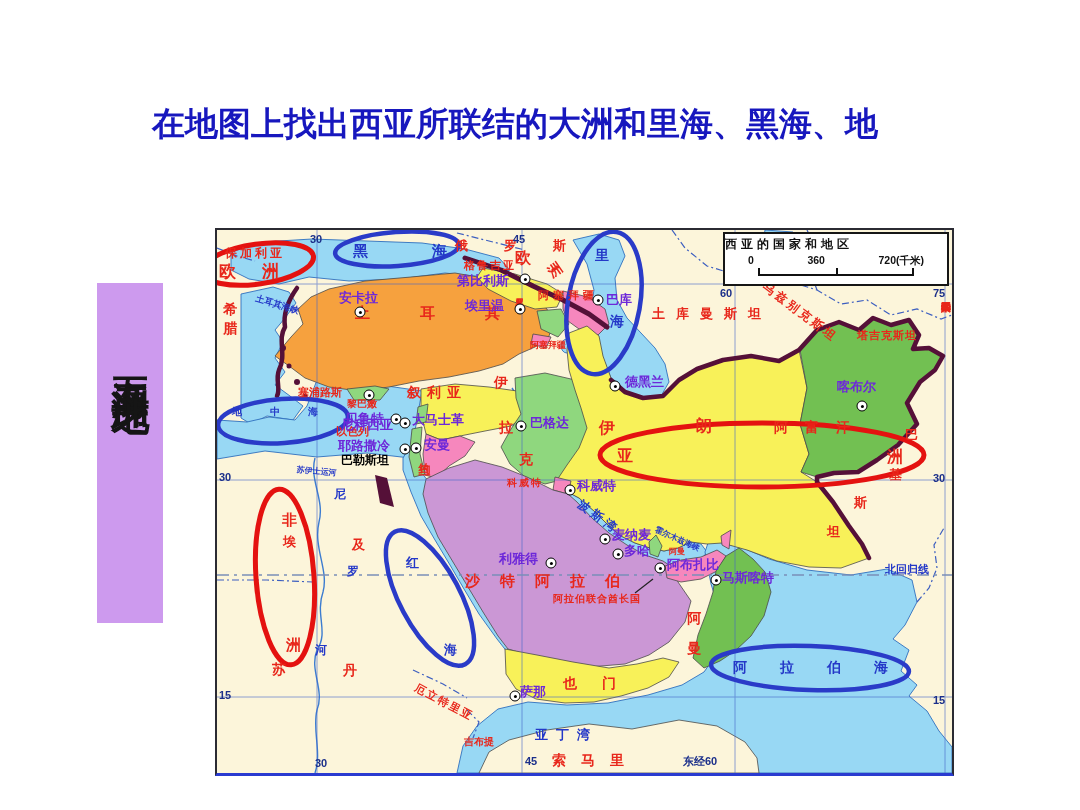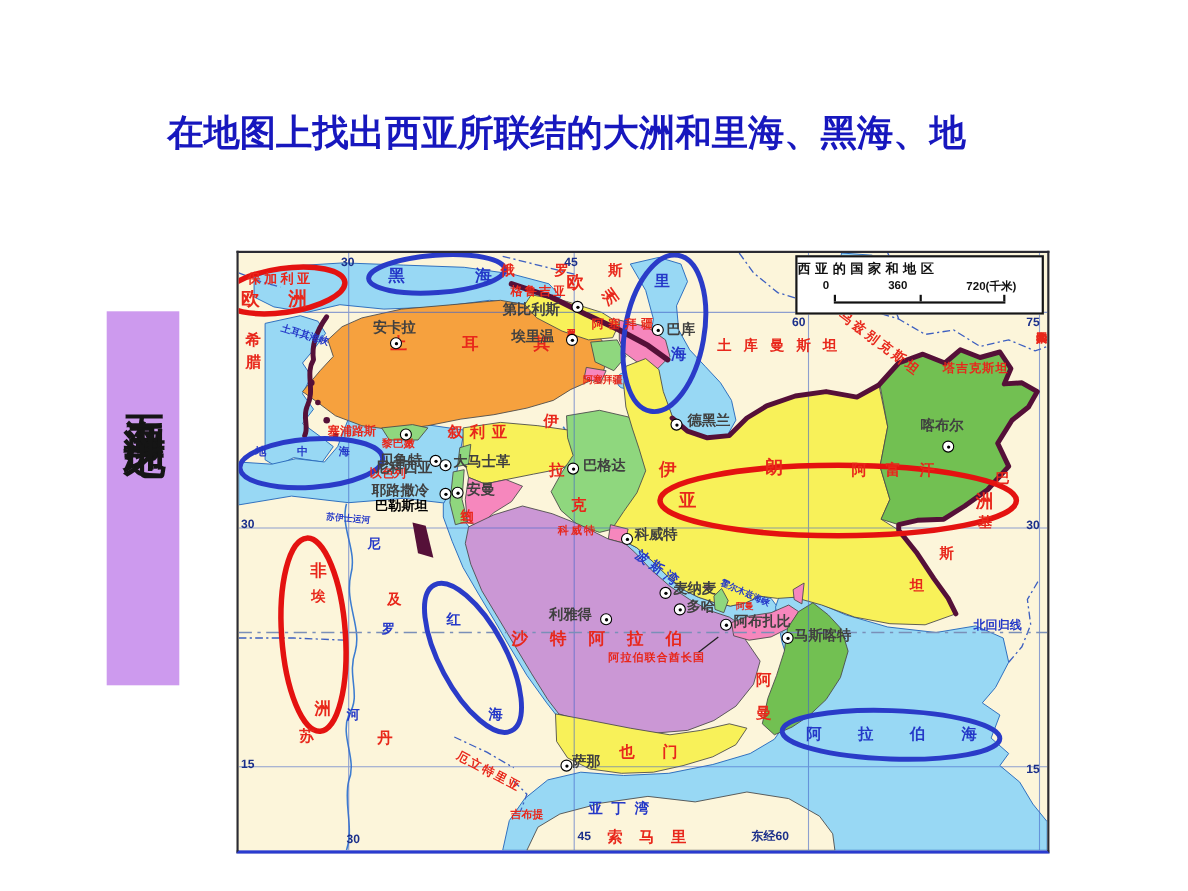--- a/index.html
+++ b/index.html
@@ -1,38 +1,38 @@
 <!DOCTYPE html>
 <html><head>
 <meta charset="utf-8">
 <style>
   html,body{margin:0;padding:0;background:#fff;}
   .slide{position:relative;width:1080px;height:810px;background:#ffffff;overflow:hidden;
          font-family:"Liberation Sans",sans-serif;}
   
   .title{position:absolute;left:86px;top:96px;width:930px;color:#1717be;
-         font-family:Liberation Mono, monospace;font-weight:bold;font-size:33px;line-height:56px;}
+         font-family:Liberation Serif, serif;font-weight:bold;font-size:33px;line-height:56px;}
   .title p{margin:0;}
   .title p.l1{text-indent:2em;}
   
   .banner{position:absolute;left:97px;top:283px;width:66px;height:340px;background:#cd9aee;
           display:flex;justify-content:center;}
   .banner span{writing-mode:vertical-rl;font-size:38px;font-weight:bold;color:#151515;
                letter-spacing:4px;padding-top:64px;font-family:"Liberation Sans",sans-serif;}
   
   .map{position:absolute;left:215px;top:228px;width:735px;height:543px;
        border:2px solid #2b2b33;border-bottom:3px solid #2a3bd0;background:#fcf5da;}
   .map svg{position:absolute;left:0;top:0;}
   .labels-layer{position:absolute;left:0;top:0;width:735px;height:543px;z-index:3;}
   .ml{position:absolute;font-weight:bold;white-space:nowrap;font-size:12px;
       transform-origin:left top;line-height:1.05;}
   .ml.r{color:#e8271b;}
   .ml.b{color:#2438c8;}
   .ml.k{color:#000;}
-  .ml.city{color:#404040;font-size:13px;}
+  .ml.city{color:#6d28d9;font-size:13px;}
   .ml.n{color:#1b2f8a;font-size:11px;}
   .citydot{position:absolute;width:9px;height:9px;border:1.6px solid #000;border-radius:50%;
            background:#fff;transform:translate(-50%,-50%);z-index:3;}
   .citydot::after{content:"";position:absolute;left:50%;top:50%;width:3.2px;height:3.2px;
                   background:#000;border-radius:50%;transform:translate(-50%,-50%);}
   
   .legend{position:absolute;left:506px;top:2px;width:226px;height:54px;background:#fff;
           border:2px solid #161616;z-index:4;box-sizing:border-box;}
   .legend-title{font-size:12px;font-weight:bold;color:#111;text-align:left;
                 letter-spacing:4px;margin-top:2px;}

